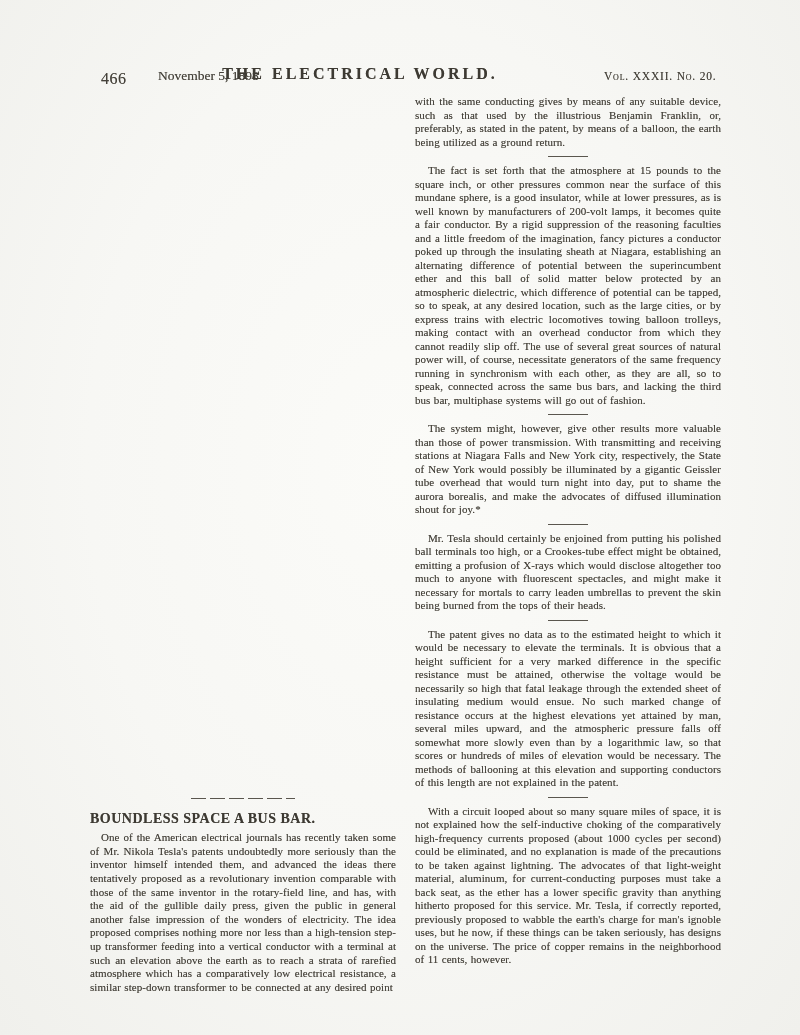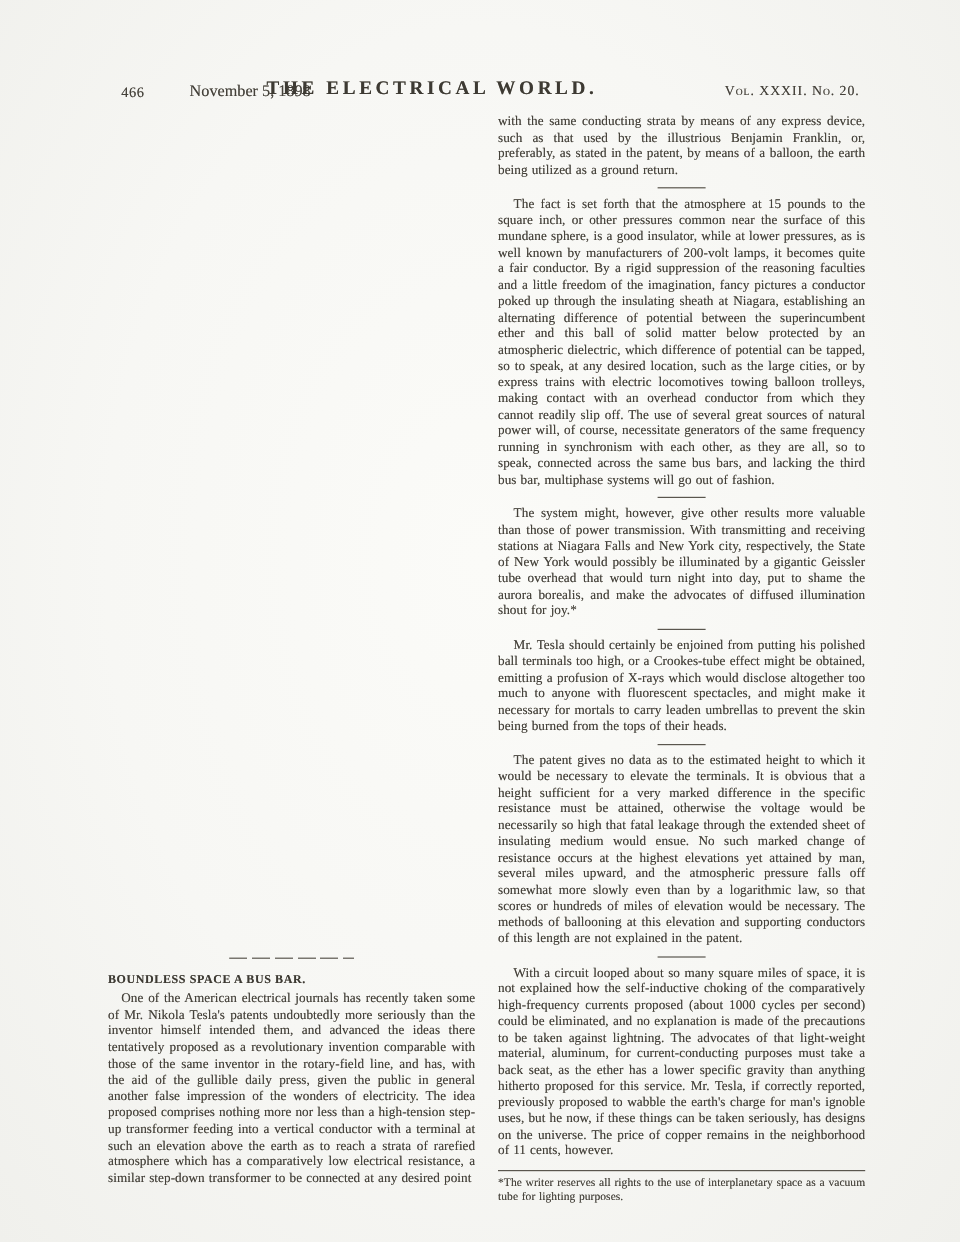--- a/index.html
+++ b/index.html
@@ -14,21 +14,21 @@
     overflow: hidden;
     background: radial-gradient(ellipse at 50% 45%, #fbfbf8 0%, #f7f7f4 55%, #f0f0ec 100%);
     font-family: "Liberation Serif", "DejaVu Serif", serif;
     color: #44413a;
     text-shadow: 0 0 0.4px rgba(70, 64, 52, 0.55);
   }
 
   
   .hdr-pagenum {
     position: absolute; top: 70px; left: 101px;
-    font-size: 12px; letter-spacing: 0.5px;
+    font-size: 16px; letter-spacing: 0.5px;
   }
   .hdr-date {
     position: absolute; top: 68px; left: 136px;
     font-size: 13.5px;
     margin-left: 22px;
   }
   .hdr-title {
     position: absolute; top: 65px; left: 360px;
     transform: translateX(-50%);
     margin: 0;
@@ -81,21 +81,21 @@
 
   
   .article { position: absolute; top: 703px; left: 0; width: 306px; }
   .dash-rule {
     width: 104px; height: 1.2px;
     margin: 0 auto 12px auto;
     background: repeating-linear-gradient(90deg, #5a564e 0 15px, rgba(90,86,78,0) 15px 19px);
   }
   .article-heading {
     margin: 0 0 4px 0;
-    font-size: 10px; font-weight: bold;
+    font-size: 14px; font-weight: bold;
     letter-spacing: 0.5px;
     color: #3d3a33;
   }
   .article p { text-indent: 11px; line-height: 13.6px; }
 </style>
 </head>
 <body>
 
 <div class="page">
 
@@ -110,32 +110,28 @@
 
     <div class="col-left">
       <div class="article">
         <div class="dash-rule"></div>
         <h2 class="article-heading">BOUNDLESS SPACE A BUS BAR.</h2>
         <p>One of the American electrical journals has recently taken some of Mr. Nikola Tesla's patents undoubtedly more seriously than the inventor himself intended them, and advanced the ideas there tentatively proposed as a revolutionary invention comparable with those of the same inventor in the rotary-field line, and has, with the aid of the gullible daily press, given the public in general another false impression of the wonders of electricity. The idea proposed comprises nothing more nor less than a high-tension step-up transformer feeding into a vertical conductor with a terminal at such an elevation above the earth as to reach a strata of rarefied atmosphere which has a comparatively low electrical resistance, a similar step-down transformer to be connected at any desired point</p>
       </div>
     </div>
 
     <div class="col-right">
-      <p class="no-indent">with the same conducting strata by means of any express device, such as that used by the illustrious Benjamin Franklin, or, preferably, as stated in the patent, by means of a balloon, the earth being utilized as a ground return.</p>
+      <p class="no-indent">with the same conducting gives by means of any suitable device, such as that used by the illustrious Benjamin Franklin, or, preferably, as stated in the patent, by means of a balloon, the earth being utilized as a ground return.</p>
       <div class="para-rule"></div>
       <p>The fact is set forth that the atmosphere at 15 pounds to the square inch, or other pressures common near the surface of this mundane sphere, is a good insulator, while at lower pressures, as is well known by manufacturers of 200-volt lamps, it becomes quite a fair conductor. By a rigid suppression of the reasoning faculties and a little freedom of the imagination, fancy pictures a conductor poked up through the insulating sheath at Niagara, establishing an alternating difference of potential between the superincumbent ether and this ball of solid matter below protected by an atmospheric dielectric, which difference of potential can be tapped, so to speak, at any desired location, such as the large cities, or by express trains with electric locomotives towing balloon trolleys, making contact with an overhead conductor from which they cannot readily slip off. The use of several great sources of natural power will, of course, necessitate generators of the same frequency running in synchronism with each other, as they are all, so to speak, connected across the same bus bars, and lacking the third bus bar, multiphase systems will go out of fashion.</p>
       <div class="para-rule"></div>
       <p>The system might, however, give other results more valuable than those of power transmission. With transmitting and receiving stations at Niagara Falls and New York city, respectively, the State of New York would possibly be illuminated by a gigantic Geissler tube overhead that would turn night into day, put to shame the aurora borealis, and make the advocates of diffused illumination shout for joy.*</p>
       <div class="para-rule"></div>
       <p>Mr. Tesla should certainly be enjoined from putting his polished ball terminals too high, or a Crookes-tube effect might be obtained, emitting a profusion of X-rays which would disclose altogether too much to anyone with fluorescent spectacles, and might make it necessary for mortals to carry leaden umbrellas to prevent the skin being burned from the tops of their heads.</p>
       <div class="para-rule"></div>
       <p>The patent gives no data as to the estimated height to which it would be necessary to elevate the terminals. It is obvious that a height sufficient for a very marked difference in the specific resistance must be attained, otherwise the voltage would be necessarily so high that fatal leakage through the extended sheet of insulating medium would ensue. No such marked change of resistance occurs at the highest elevations yet attained by man, several miles upward, and the atmospheric pressure falls off somewhat more slowly even than by a logarithmic law, so that scores or hundreds of miles of elevation would be necessary. The methods of ballooning at this elevation and supporting conductors of this length are not explained in the patent.</p>
       <div class="para-rule"></div>
       <p>With a circuit looped about so many square miles of space, it is not explained how the self-inductive choking of the comparatively high-frequency currents proposed (about 1000 cycles per second) could be eliminated, and no explanation is made of the precautions to be taken against lightning. The advocates of that light-weight material, aluminum, for current-conducting purposes must take a back seat, as the ether has a lower specific gravity than anything hitherto proposed for this service. Mr. Tesla, if correctly reported, previously proposed to wabble the earth's charge for man's ignoble uses, but he now, if these things can be taken seriously, has designs on the universe. The price of copper remains in the neighborhood of 11 cents, however.</p>
 
-      <div class="footnote-block">
-        <div class="footnote-rule"></div>
-        <p class="footnote">*The writer reserves all rights to the use of interplanetary space as a vacuum tube for lighting purposes.</p>
-      </div>
     </div>
 
   </div>
 </div>
 
 </body></html>

